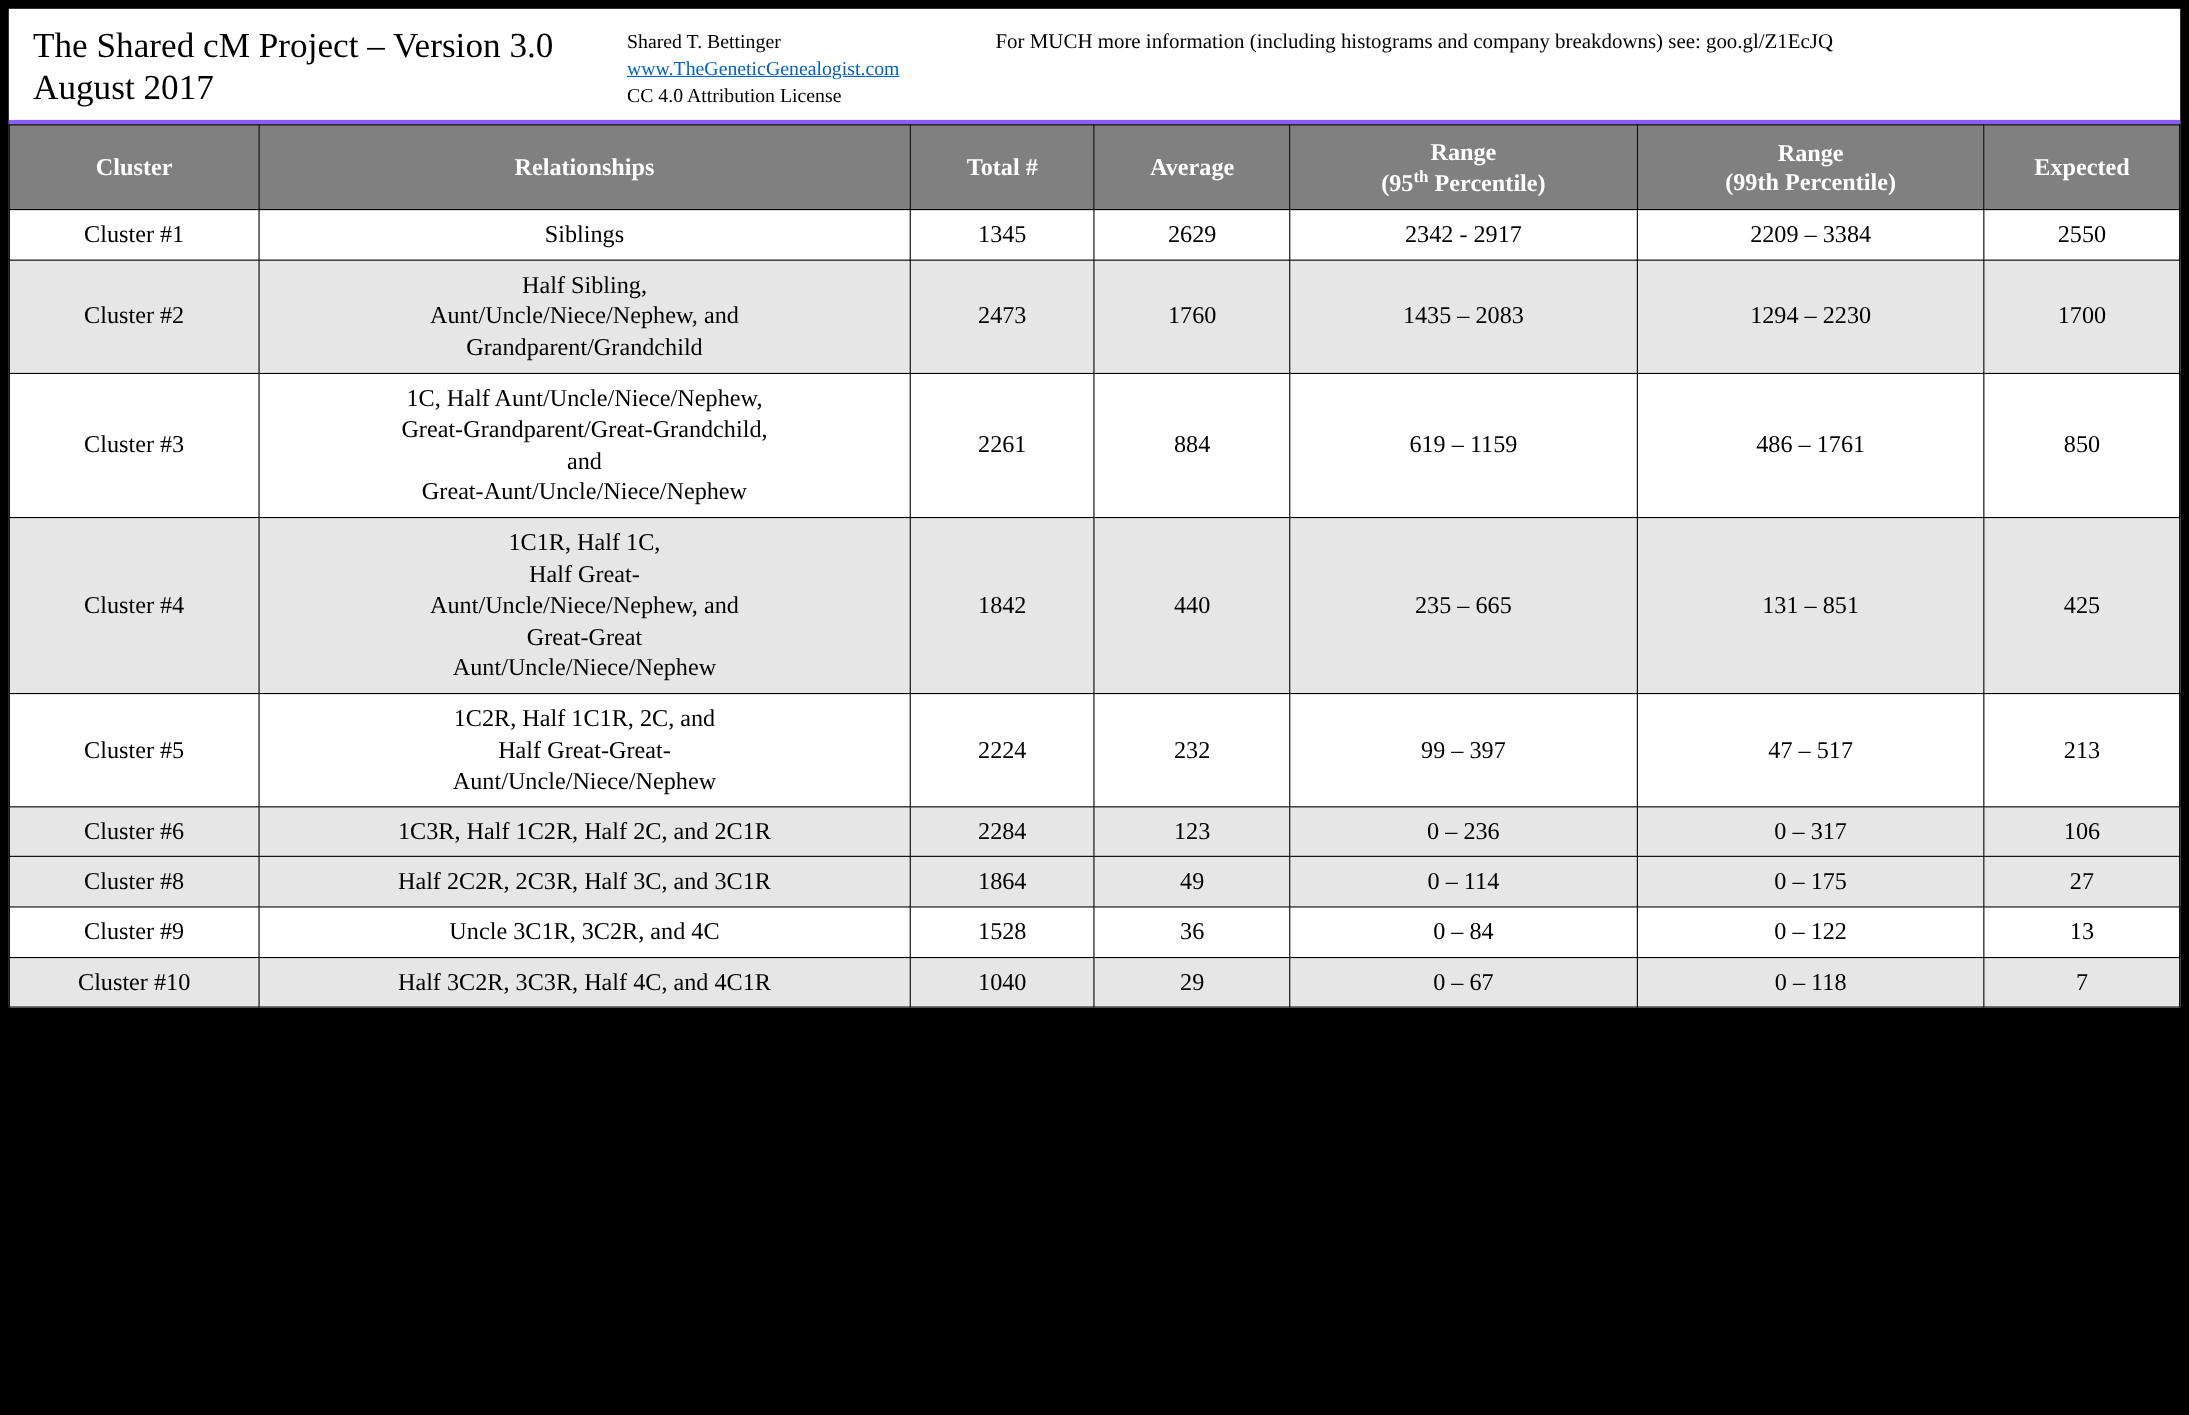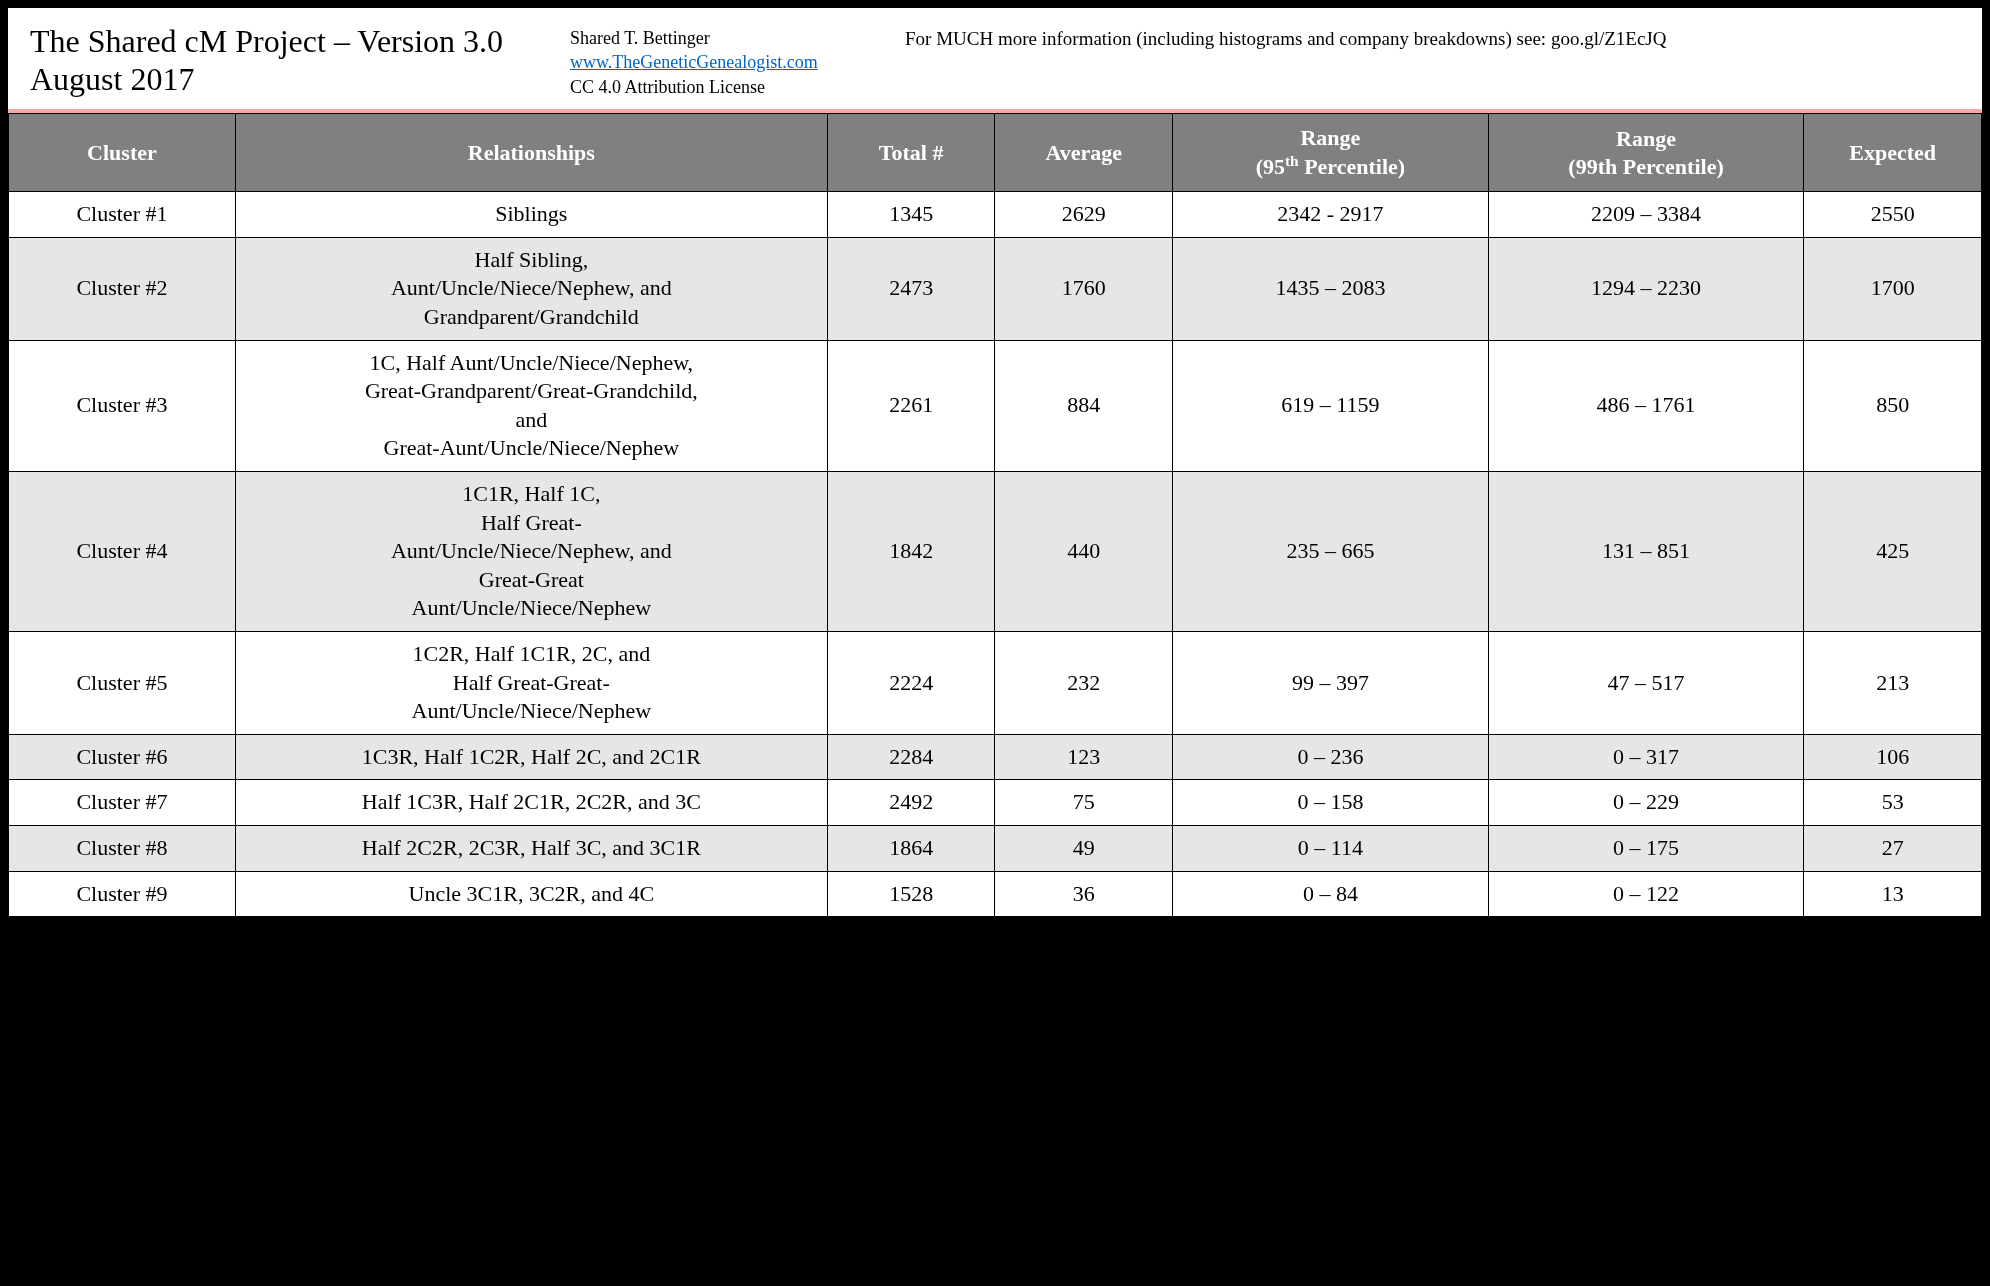--- a/index.html
+++ b/index.html
@@ -8,21 +8,21 @@
       background: #000;
       padding: 8px;
     }
     .page {
       background: #fff;
       width: 100%;
     }
     .header {
       display: flex;
       padding: 14px 22px 10px 22px;
-      border-bottom: 4px solid #fca5a5;
+      border-bottom: 4px solid #8b5cf6;
       gap: 20px;
     }
     .header-left {
       flex: 0 0 520px;
     }
     .header-middle {
       flex: 0 0 280px;
       font-size: 18px;
       line-height: 1.35;
       padding-top: 4px;
@@ -172,43 +172,43 @@
         </tr>
         <tr class="shaded">
           <td class="cluster-col">Cluster #6</td>
           <td>1C3R, Half 1C2R, Half 2C, and 2C1R</td>
           <td>2284</td>
           <td>123</td>
           <td>0 – 236</td>
           <td>0 – 317</td>
           <td>106</td>
         </tr>
-        <tr>
-          <td class="cluster-col">Cluster #7</td>
-          <td>Half 1C3R, Half 2C1R, 2C2R, and 3C</td>
-          <td>2492</td>
-          <td>75</td>
-          <td>0 – 158</td>
-          <td>0 – 229</td>
-          <td>53</td>
-        </tr>
         <tr class="shaded">
           <td class="cluster-col">Cluster #8</td>
           <td>Half 2C2R, 2C3R, Half 3C, and 3C1R</td>
           <td>1864</td>
           <td>49</td>
           <td>0 – 114</td>
           <td>0 – 175</td>
           <td>27</td>
         </tr>
         <tr>
           <td class="cluster-col">Cluster #9</td>
           <td>Uncle 3C1R, 3C2R, and 4C</td>
           <td>1528</td>
           <td>36</td>
           <td>0 – 84</td>
           <td>0 – 122</td>
           <td>13</td>
         </tr>
+        <tr class="shaded">
+          <td class="cluster-col">Cluster #10</td>
+          <td>Half 3C2R, 3C3R, Half 4C, and 4C1R</td>
+          <td>1040</td>
+          <td>29</td>
+          <td>0 – 67</td>
+          <td>0 – 118</td>
+          <td>7</td>
+        </tr>
       </tbody>
   </table>
 
 </div>
 
 </body></html>

